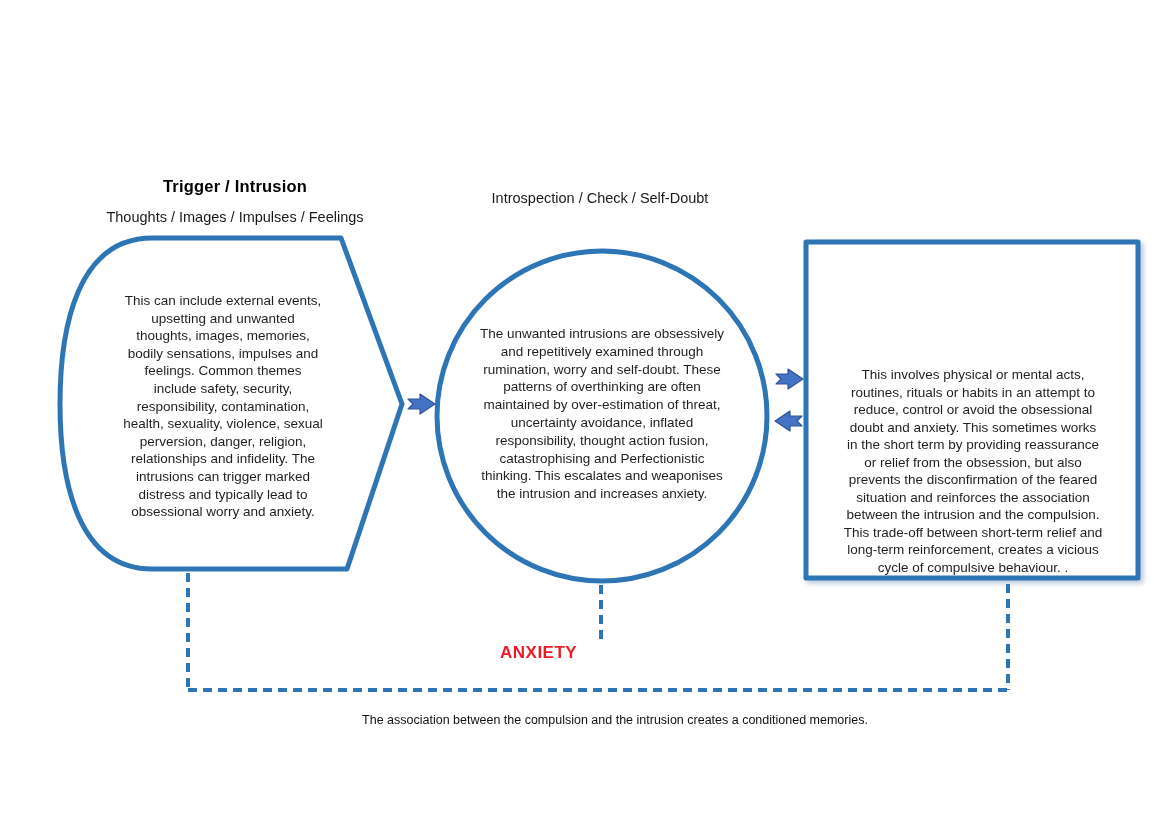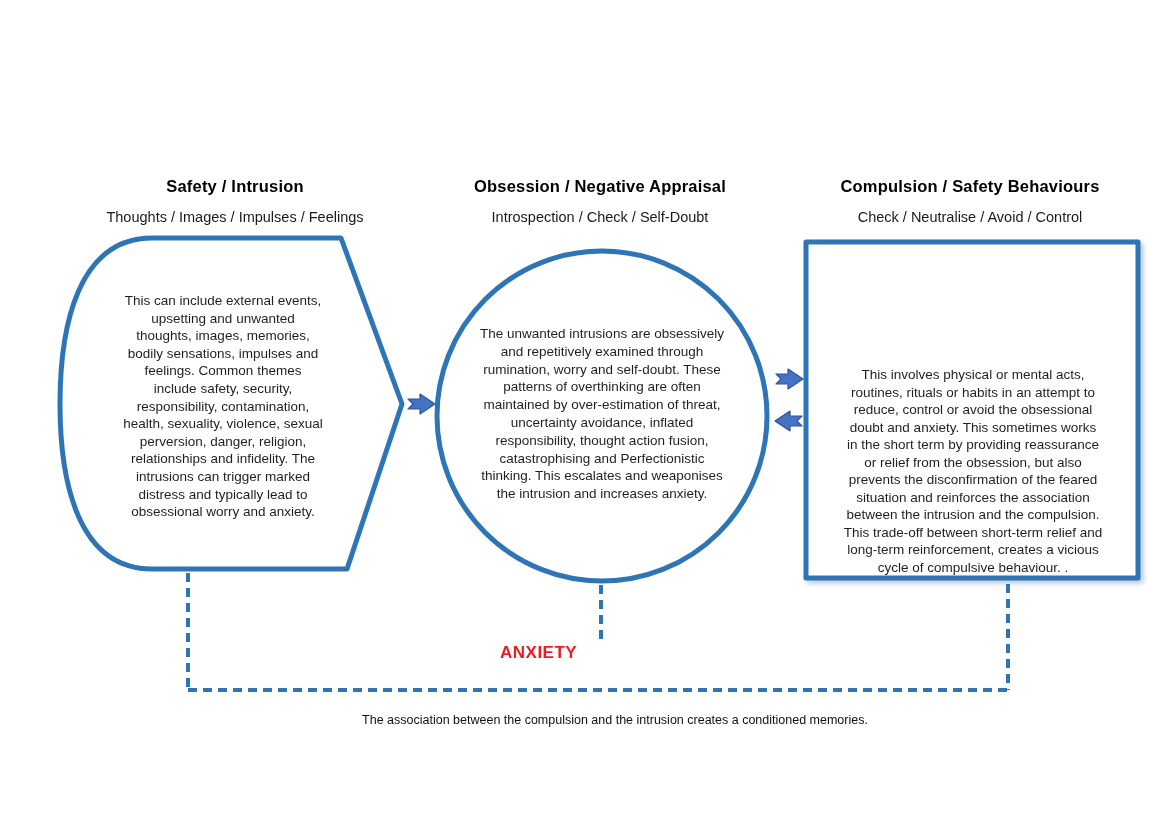--- a/index.html
+++ b/index.html
@@ -95,30 +95,25 @@
 
     <path class="arrow-glyph" transform="translate(802,410) scale(-1,1)" d="M0,6 L12,6 L12,1 L27,11 L12,21 L12,16 L0,16 L5,11 Z"></path>
 
     <path class="dashed-connector" d="M188 573 L188 690"></path>
     <path class="dashed-connector" d="M188 690 L1008 690"></path>
     <path class="dashed-connector" d="M1008 584 L1008 690"></path>
     <path class="dashed-connector" d="M601 585 L601 640"></path>
   </svg>
 
   <div class="hdr" style="left:60px; top:177px; width:350px;">
-    <div class="title">Safety / Intrusion</div>
+    <div class="title">Trigger / Intrusion</div>
     <div class="subtitle">Thoughts / Images / Impulses / Feelings</div>
   </div>
   <div class="hdr" style="left:430px; top:177px; width:340px;">
-    <div class="title">Obsession / Negative Appraisal</div>
     <div class="subtitle">Introspection / Check / Self-Doubt</div>
-  </div>
-  <div class="hdr" style="left:795px; top:177px; width:350px;">
-    <div class="title">Compulsion / Safety Behaviours</div>
-    <div class="subtitle">Check / Neutralise / Avoid / Control</div>
   </div>
 
   <div class="body-text body-left">This can include external events,
 upsetting and unwanted
 thoughts, images, memories,
 bodily sensations, impulses and
 feelings. Common themes
 include safety, security,
 responsibility, contamination,
 health, sexuality, violence, sexual

